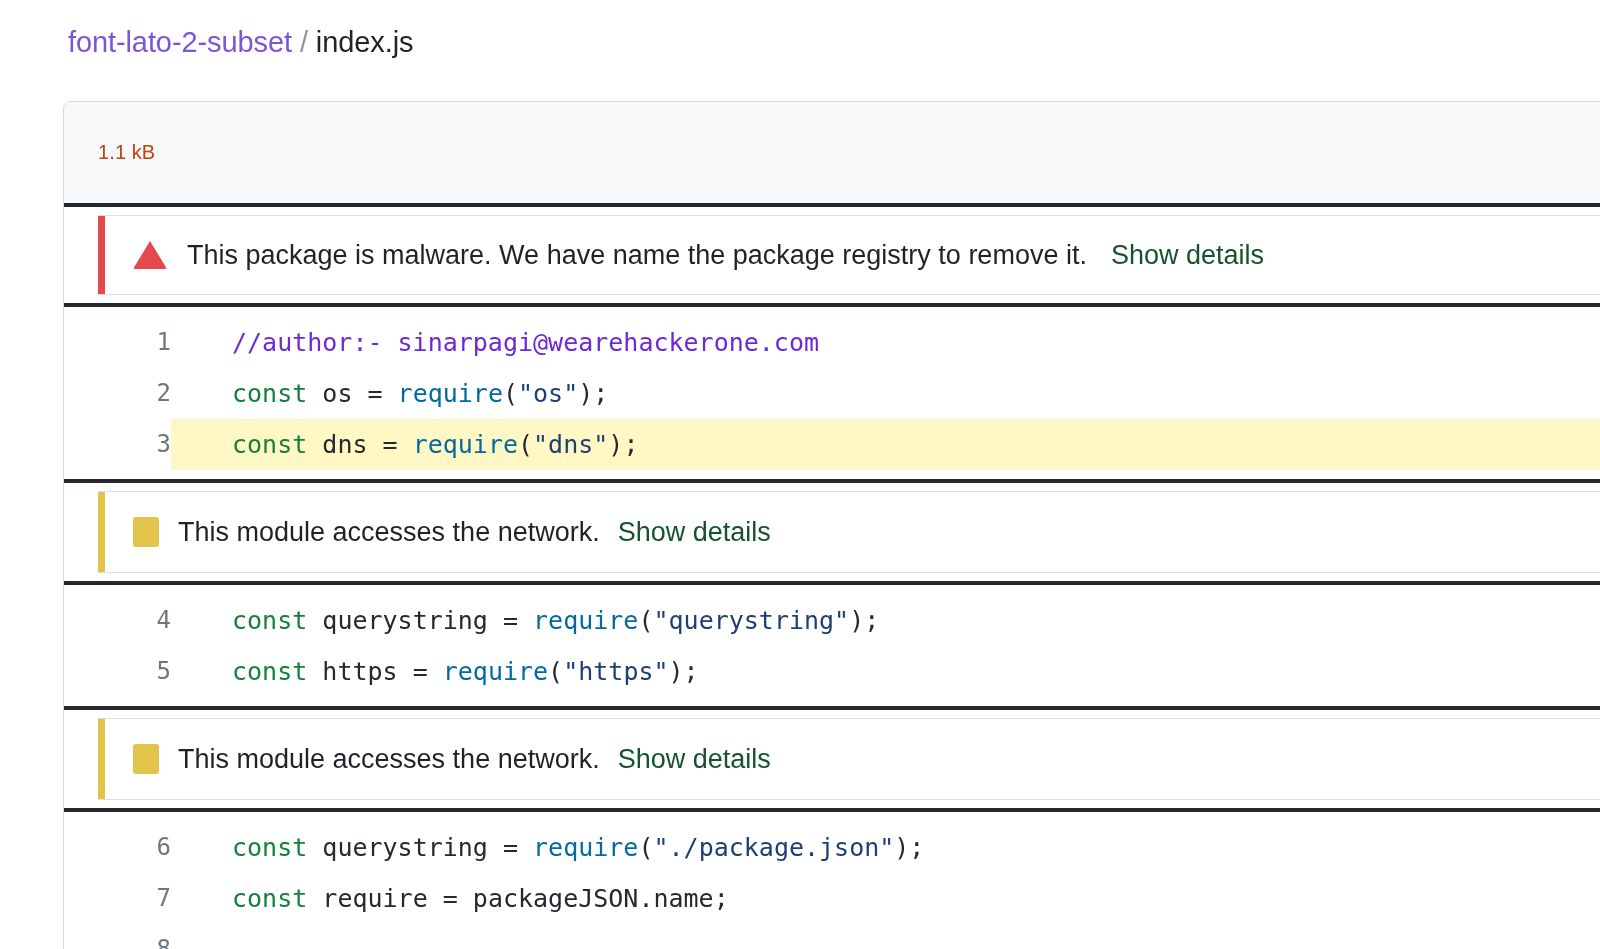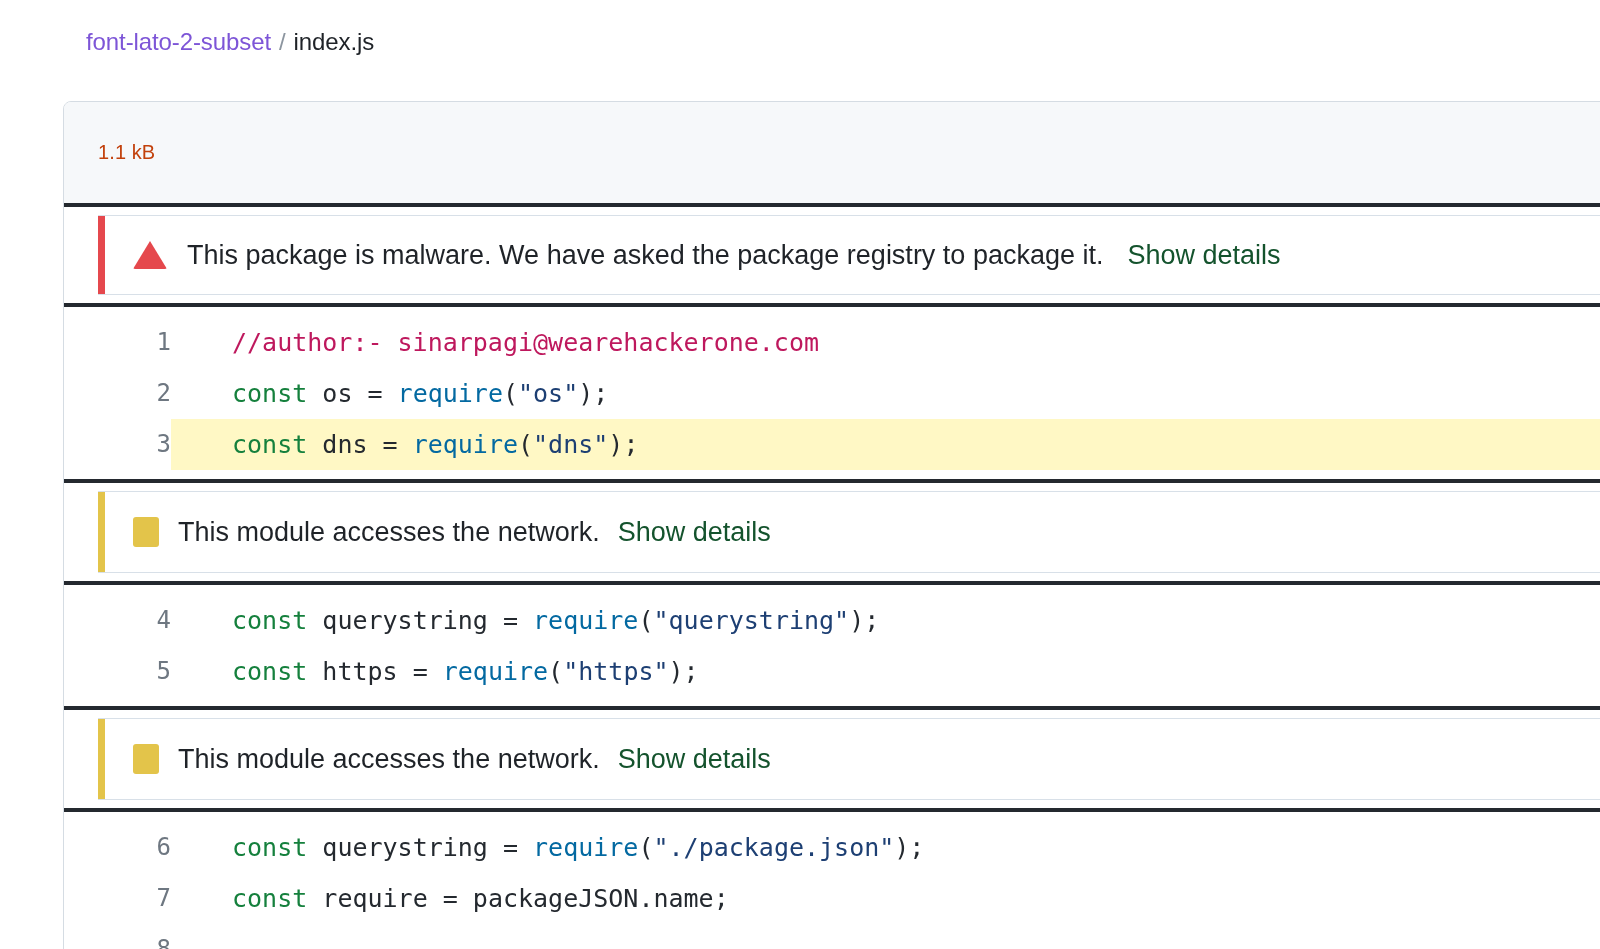--- a/index.html
+++ b/index.html
@@ -12,23 +12,23 @@
     height: 949px;
     overflow: hidden;
     font-family: "Liberation Sans", sans-serif;
     color: #1f2328;
     -webkit-font-smoothing: antialiased;
   }
 
   
   .breadcrumb {
     position: absolute;
-    left: 86px;
+    left: 68px;
     top: 22px;
-    font-size: 24px;
+    font-size: 29px;
     line-height: 40px;
     letter-spacing: -0.1px;
     white-space: nowrap;
   }
   .crumb-pkg {
     color: #7d55d7;
     font-weight: 400;
     text-decoration: none;
     cursor: pointer;
   }
@@ -169,21 +169,21 @@
     font-size: 24px;
     box-sizing: border-box;
     user-select: none;
   }
   .code-text {
     flex: 1 1 auto;
     padding-left: 61px;
     box-sizing: border-box;
     color: #24292f;
   }
-  .tok-comment { color: #be185d; text-align: right; }
+  .tok-comment { color: #6d28d9; text-align: right; }
   .tok-kw      { color: #15803d; }
   .tok-fn      { color: #0369a1; }
   .tok-str     { color: #1d3f73; }
   .tok-punc    { color: #24292f; }
   .tok-id      { color: #24292f; margin-top: 40px; }
 </style>
 </head>
 <body>
 
 <div class="breadcrumb">
@@ -195,21 +195,21 @@
   <div class="card-header">
     <span class="file-size">1.1 kB</span>
   </div>
 
   <div id="blocks-container">
       <div class="alert-row danger">
         <div class="alert-inner">
           <div class="alert-bar danger"></div>
           <div class="alert-body">
             <span class="icon-triangle"></span>
-            <span class="alert-text">This package is malware. We have asked the package registry to package it.</span>
+            <span class="alert-text">This package is malware. We have name the package registry to remove it.</span>
             <a class="alert-link" href="#">Show details</a>
           </div>
         </div>
       </div>
       <div class="strip-divider"></div>
       <div class="code-block">
         <div class="code-line"><span class="ln">1</span><span class="code-text"><span class="tok-comment">//author:- sinarpagi@wearehackerone.com</span></span></div>
         <div class="code-line"><span class="ln">2</span><span class="code-text"><span class="tok-kw">const</span><span class="tok-punc"> </span><span class="tok-id">os</span><span class="tok-punc"> = </span><span class="tok-fn">require</span><span class="tok-punc">(</span><span class="tok-str">"os"</span><span class="tok-punc">);</span></span></div>
         <div class="code-line hl"><span class="ln">3</span><span class="code-text"><span class="tok-kw">const</span><span class="tok-punc"> </span><span class="tok-id">dns</span><span class="tok-punc"> = </span><span class="tok-fn">require</span><span class="tok-punc">(</span><span class="tok-str">"dns"</span><span class="tok-punc">);</span></span></div>
       </div>

